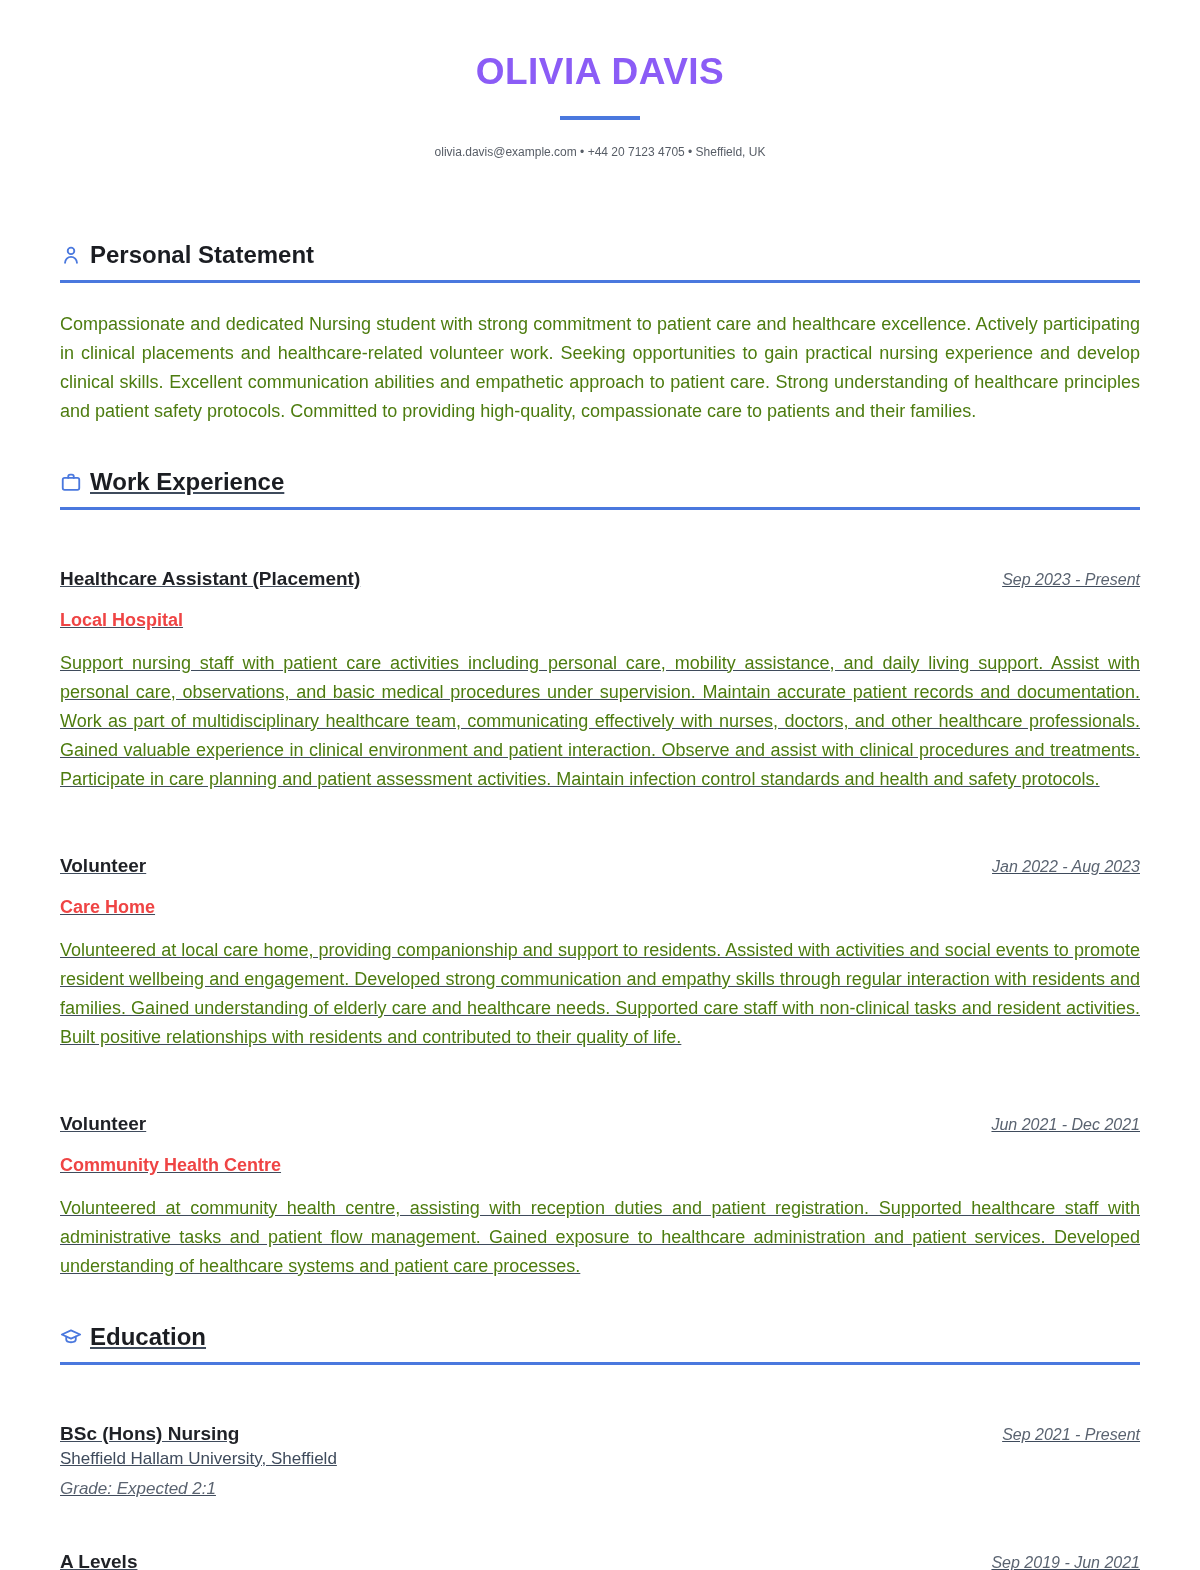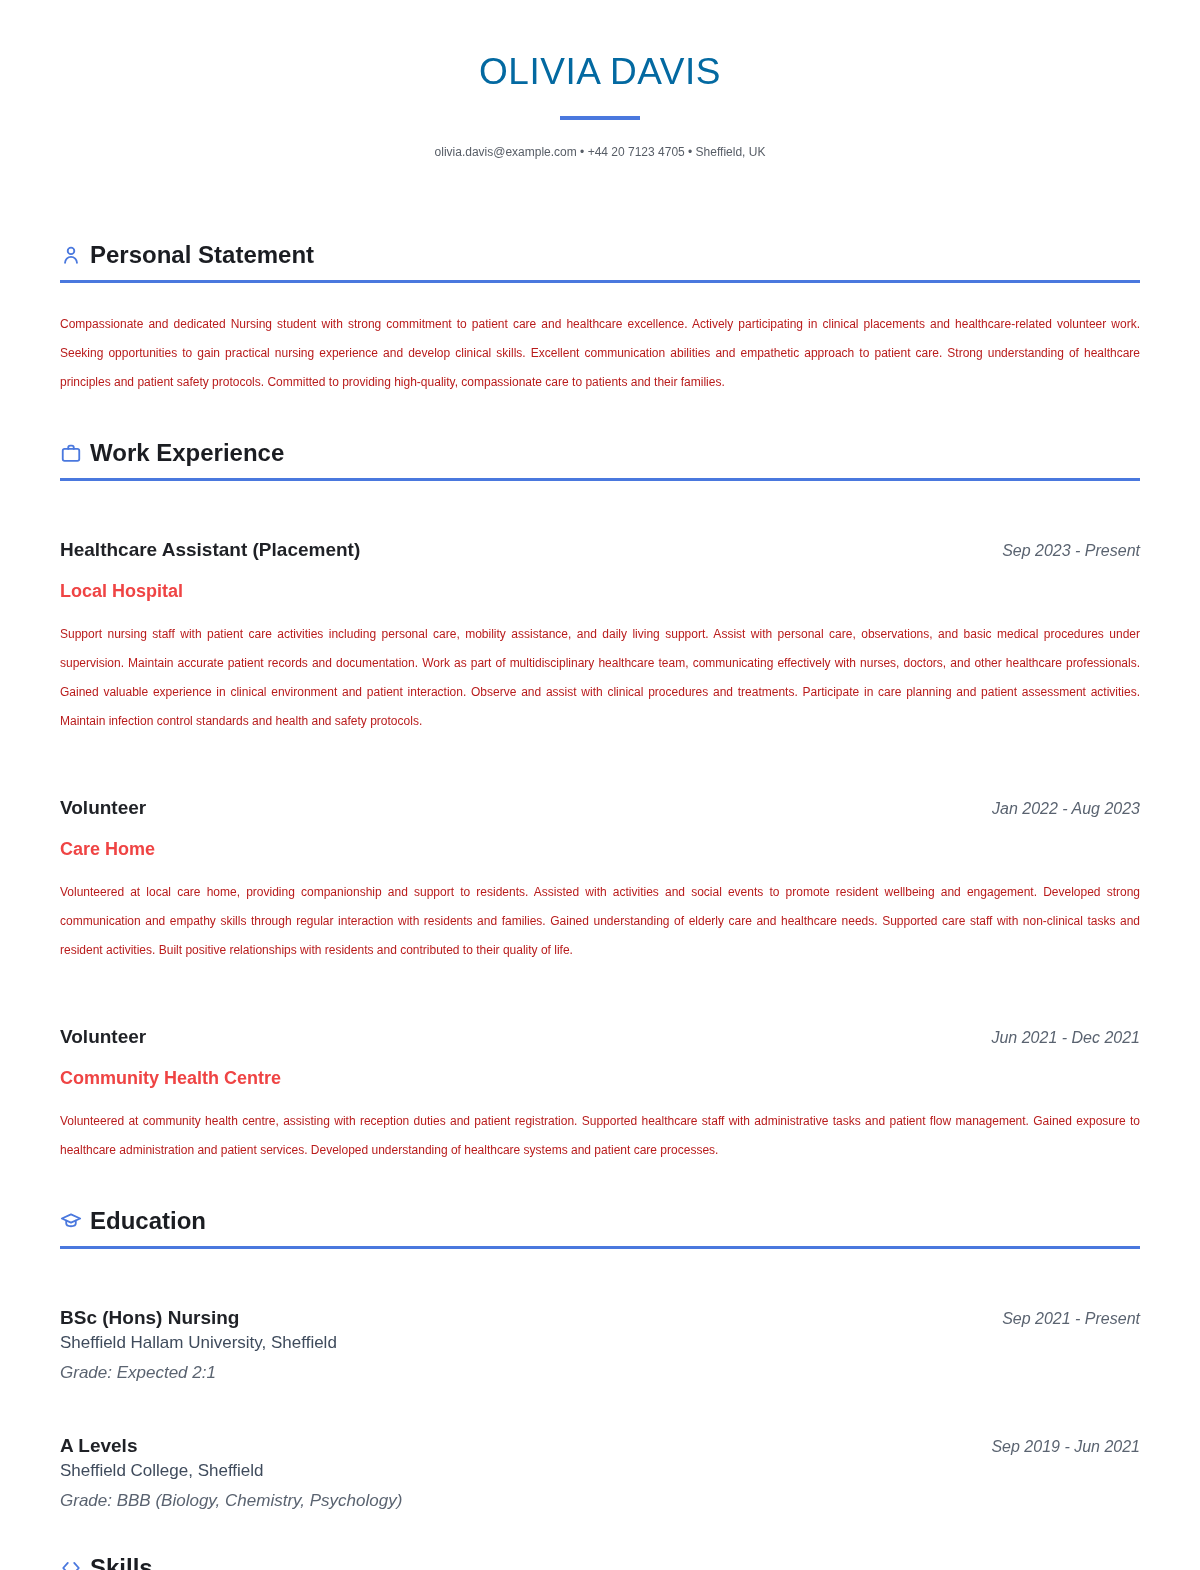--- a/index.html
+++ b/index.html
@@ -9,56 +9,56 @@
     min-height: 1570px;
     font-family: "Liberation Sans", sans-serif;
     color: #3f4b5c;
   }
   .page { padding: 52px 60px 40px 60px; }
 
   
   .resume-header { text-align: center; }
   .resume-name {
     font-size: 37px;
-    font-weight: 400;
+    font-weight: 700;
     letter-spacing: 0.5px;
-    color: #0369a1;
+    color: #8b5cf6;
     line-height: 1.1;
   }
   .name-underline {
     width: 80px; height: 4px;
     background: #4a78de;
     margin: 23px auto 0 auto;
   }
   .contact-line {
     margin-top: 25px;
     font-size: 12px;
     color: #575d66;
   }
 
   
   .sec { margin-top: 82px; }
-  .sec + .sec { margin-top: 42px; }
+  .sec + .sec { margin-top: 42px; text-decoration: underline; }
   .sec-head { display: flex; align-items: center; gap: 8px; }
   .sec-head .icon { display: inline-flex; width: 22px; height: 22px; }
   .sec-title {
     font-size: 24px;
     font-weight: 700;
     color: #1b1d22;
     line-height: 28px;
   }
   .sec-rule {
     height: 3px;
     background: #4a78de;
     margin-top: 11px;
   }
   .body-text {
-    font-size: 12px;
+    font-size: 18px;
     line-height: 29px;
-    color: #b91c1c;
+    color: #4d7c0f;
   }
   .justify { text-align: justify; }
   .sec-content { margin-top: 27px; }
 
   
   .entry { margin-top: 24px; }
   .entry:first-child { margin-top: 24px; }
   .entry + .entry { margin-top: 27px; }
   .entry-head {
     display: flex;

